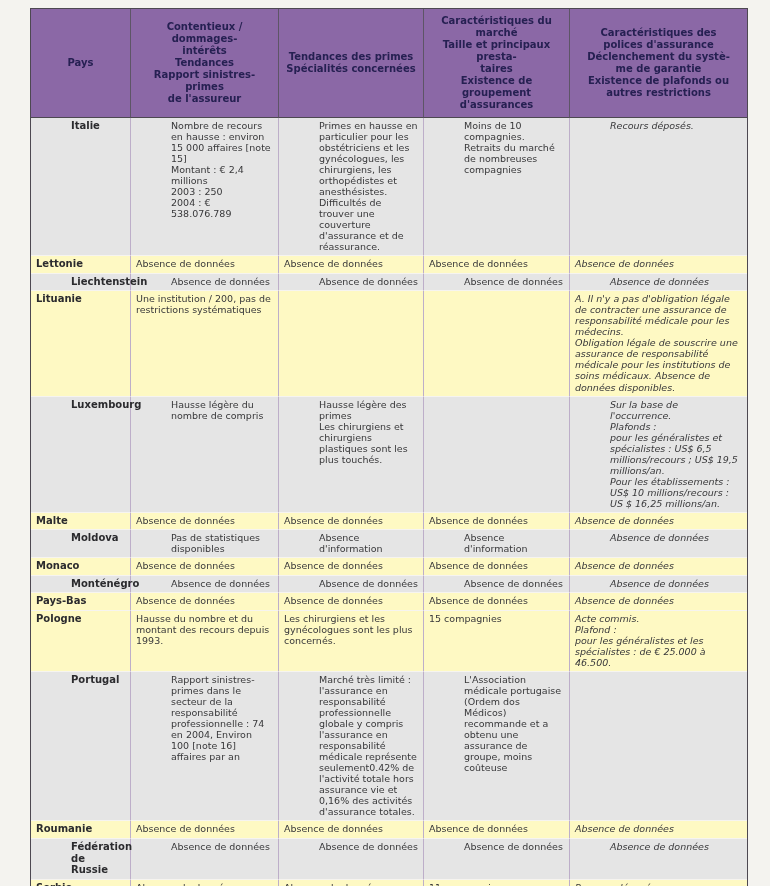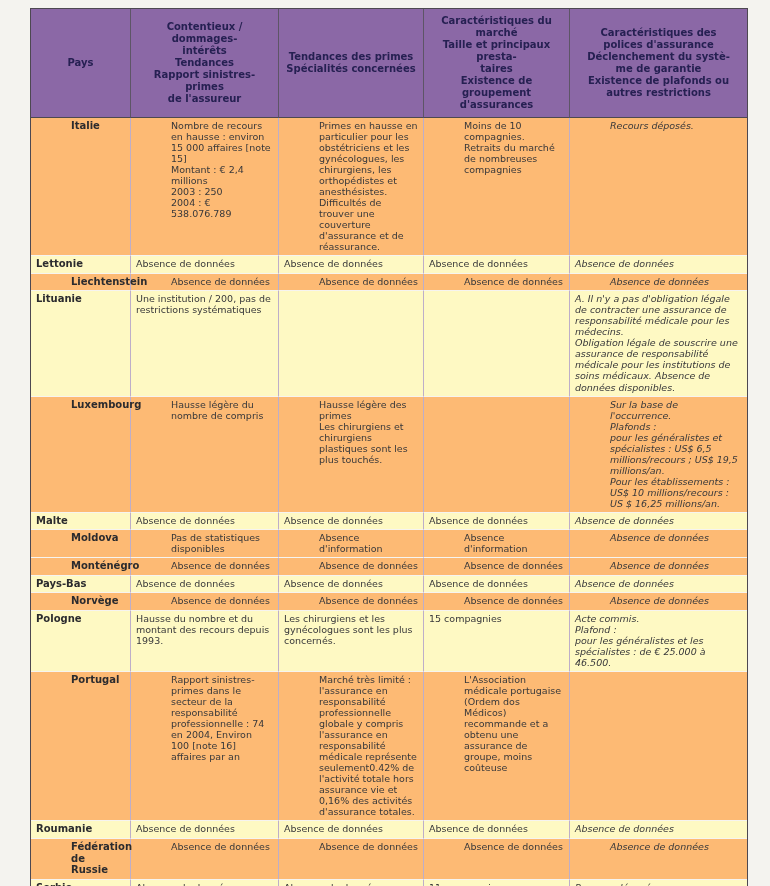--- a/index.html
+++ b/index.html
@@ -25,21 +25,21 @@
     border-bottom:1px solid #4d4851;
   }
   th:last-child{border-right:none;}
   td{
     font-size:9.5px;line-height:1.16;color:#38383a;
     vertical-align:top;text-align:left;
     padding:2px 5px 3px 5px;white-space:pre-line;
     border-right:1px solid #bdaec9;
   }
   td:last-child{border-right:none;font-style:italic;}
-  tr.pink td{background:#fdba74;padding-left:40px;}
+  tr.pink td{background:#e5e5e5;padding-left:40px;}
   tr.white td{background:#fef9c3;}
   tbody tr td{border-top:1px solid #f6f4f0;}
   tbody tr:first-child td{border-top:none;}
   td.country{font-weight:bold;color:#2b2b2e;font-size:10px;}
 </style>
 </head>
 <body>
 
 <div class="page">
   <table>
@@ -139,44 +139,44 @@
   </tr>
 
   <tr class="pink">
     <td class="country">Moldova</td>
     <td>Pas de statistiques disponibles</td>
     <td>Absence d'information</td>
     <td>Absence d'information</td>
     <td>Absence de données</td>
   </tr>
 
+  <tr class="white">
+    <td class="country">Monaco</td>
+    <td>Absence de données</td>
+    <td>Absence de données</td>
+    <td>Absence de données</td>
+    <td>Absence de données</td>
+  </tr>
 
   <tr class="pink">
     <td class="country">Monténégro</td>
     <td>Absence de données</td>
     <td>Absence de données</td>
     <td>Absence de données</td>
     <td>Absence de données</td>
   </tr>
 
   <tr class="white">
     <td class="country">Pays-Bas</td>
     <td>Absence de données</td>
     <td>Absence de données</td>
     <td>Absence de données</td>
     <td>Absence de données</td>
   </tr>
 
-  <tr class="pink">
-    <td class="country">Norvège</td>
-    <td>Absence de données</td>
-    <td>Absence de données</td>
-    <td>Absence de données</td>
-    <td>Absence de données</td>
-  </tr>
 
   <tr class="white">
     <td class="country">Pologne</td>
     <td>Hausse du nombre et du montant des recours depuis 1993.</td>
     <td>Les chirurgiens et les gynécologues sont les plus concernés.</td>
     <td>15 compagnies</td>
     <td>Acte commis.
 Plafond :
 pour les généralistes et les spécialistes : de € 25.000 à 46.500.</td>
   </tr>

